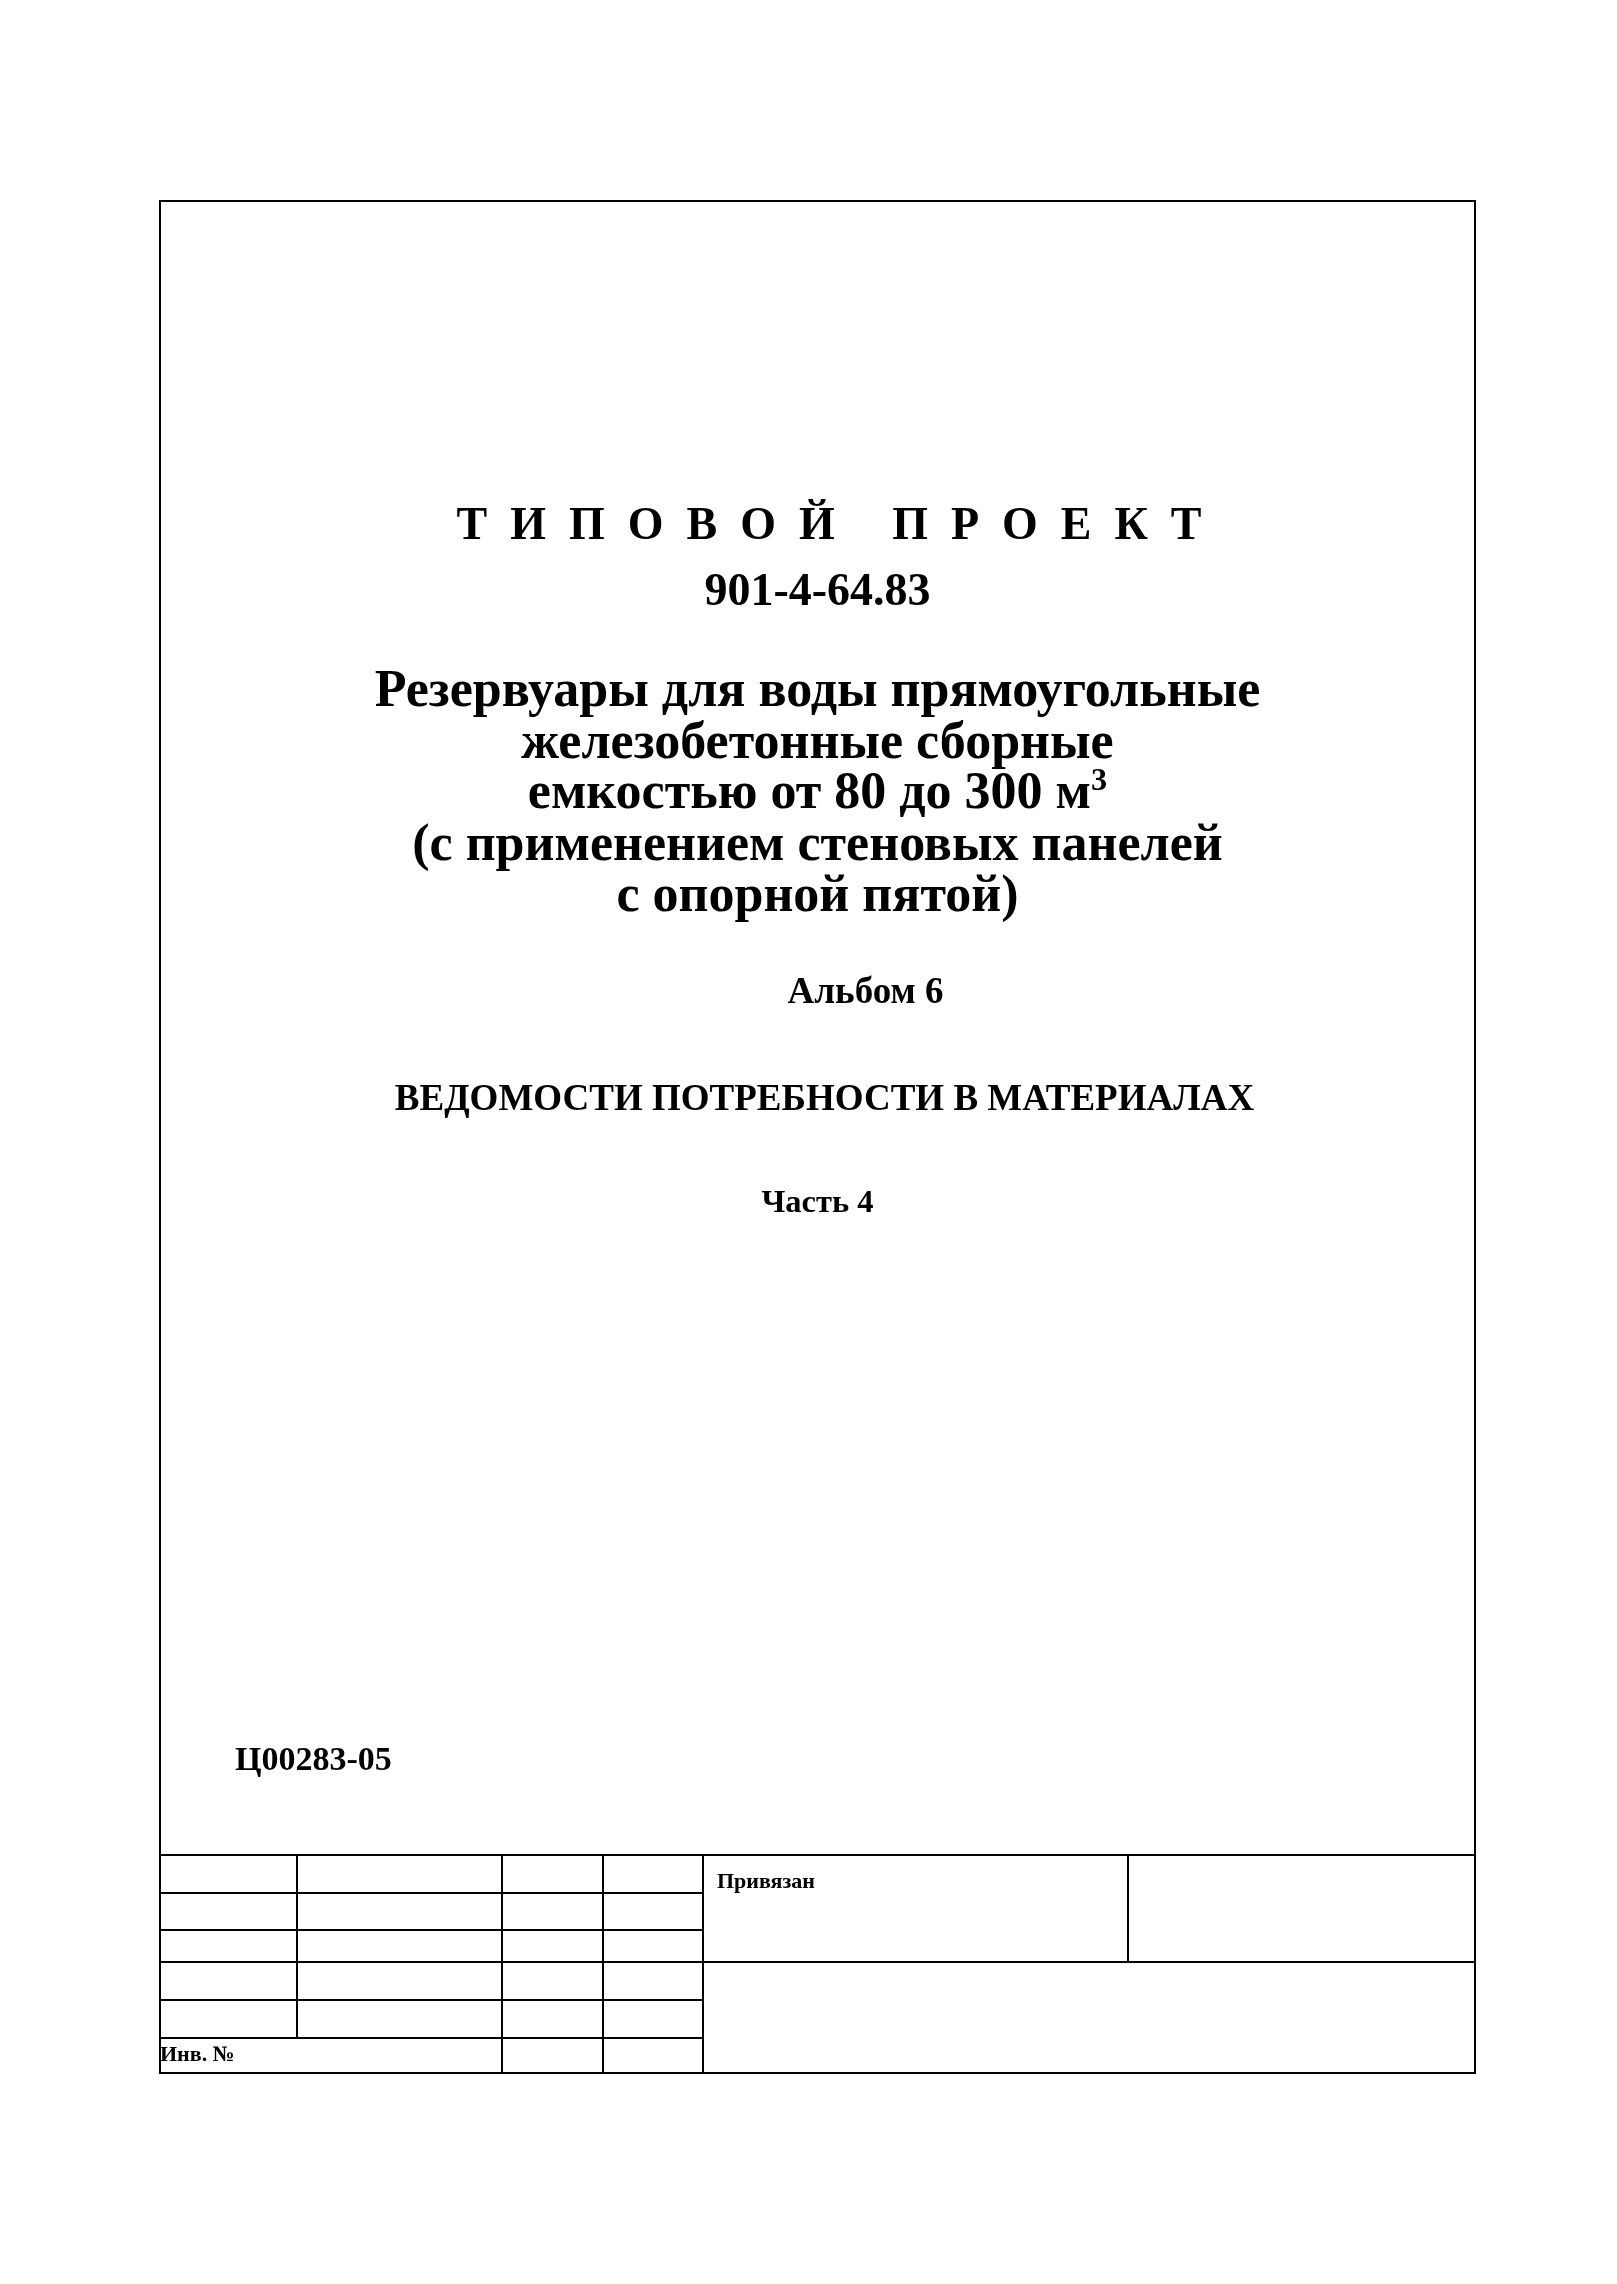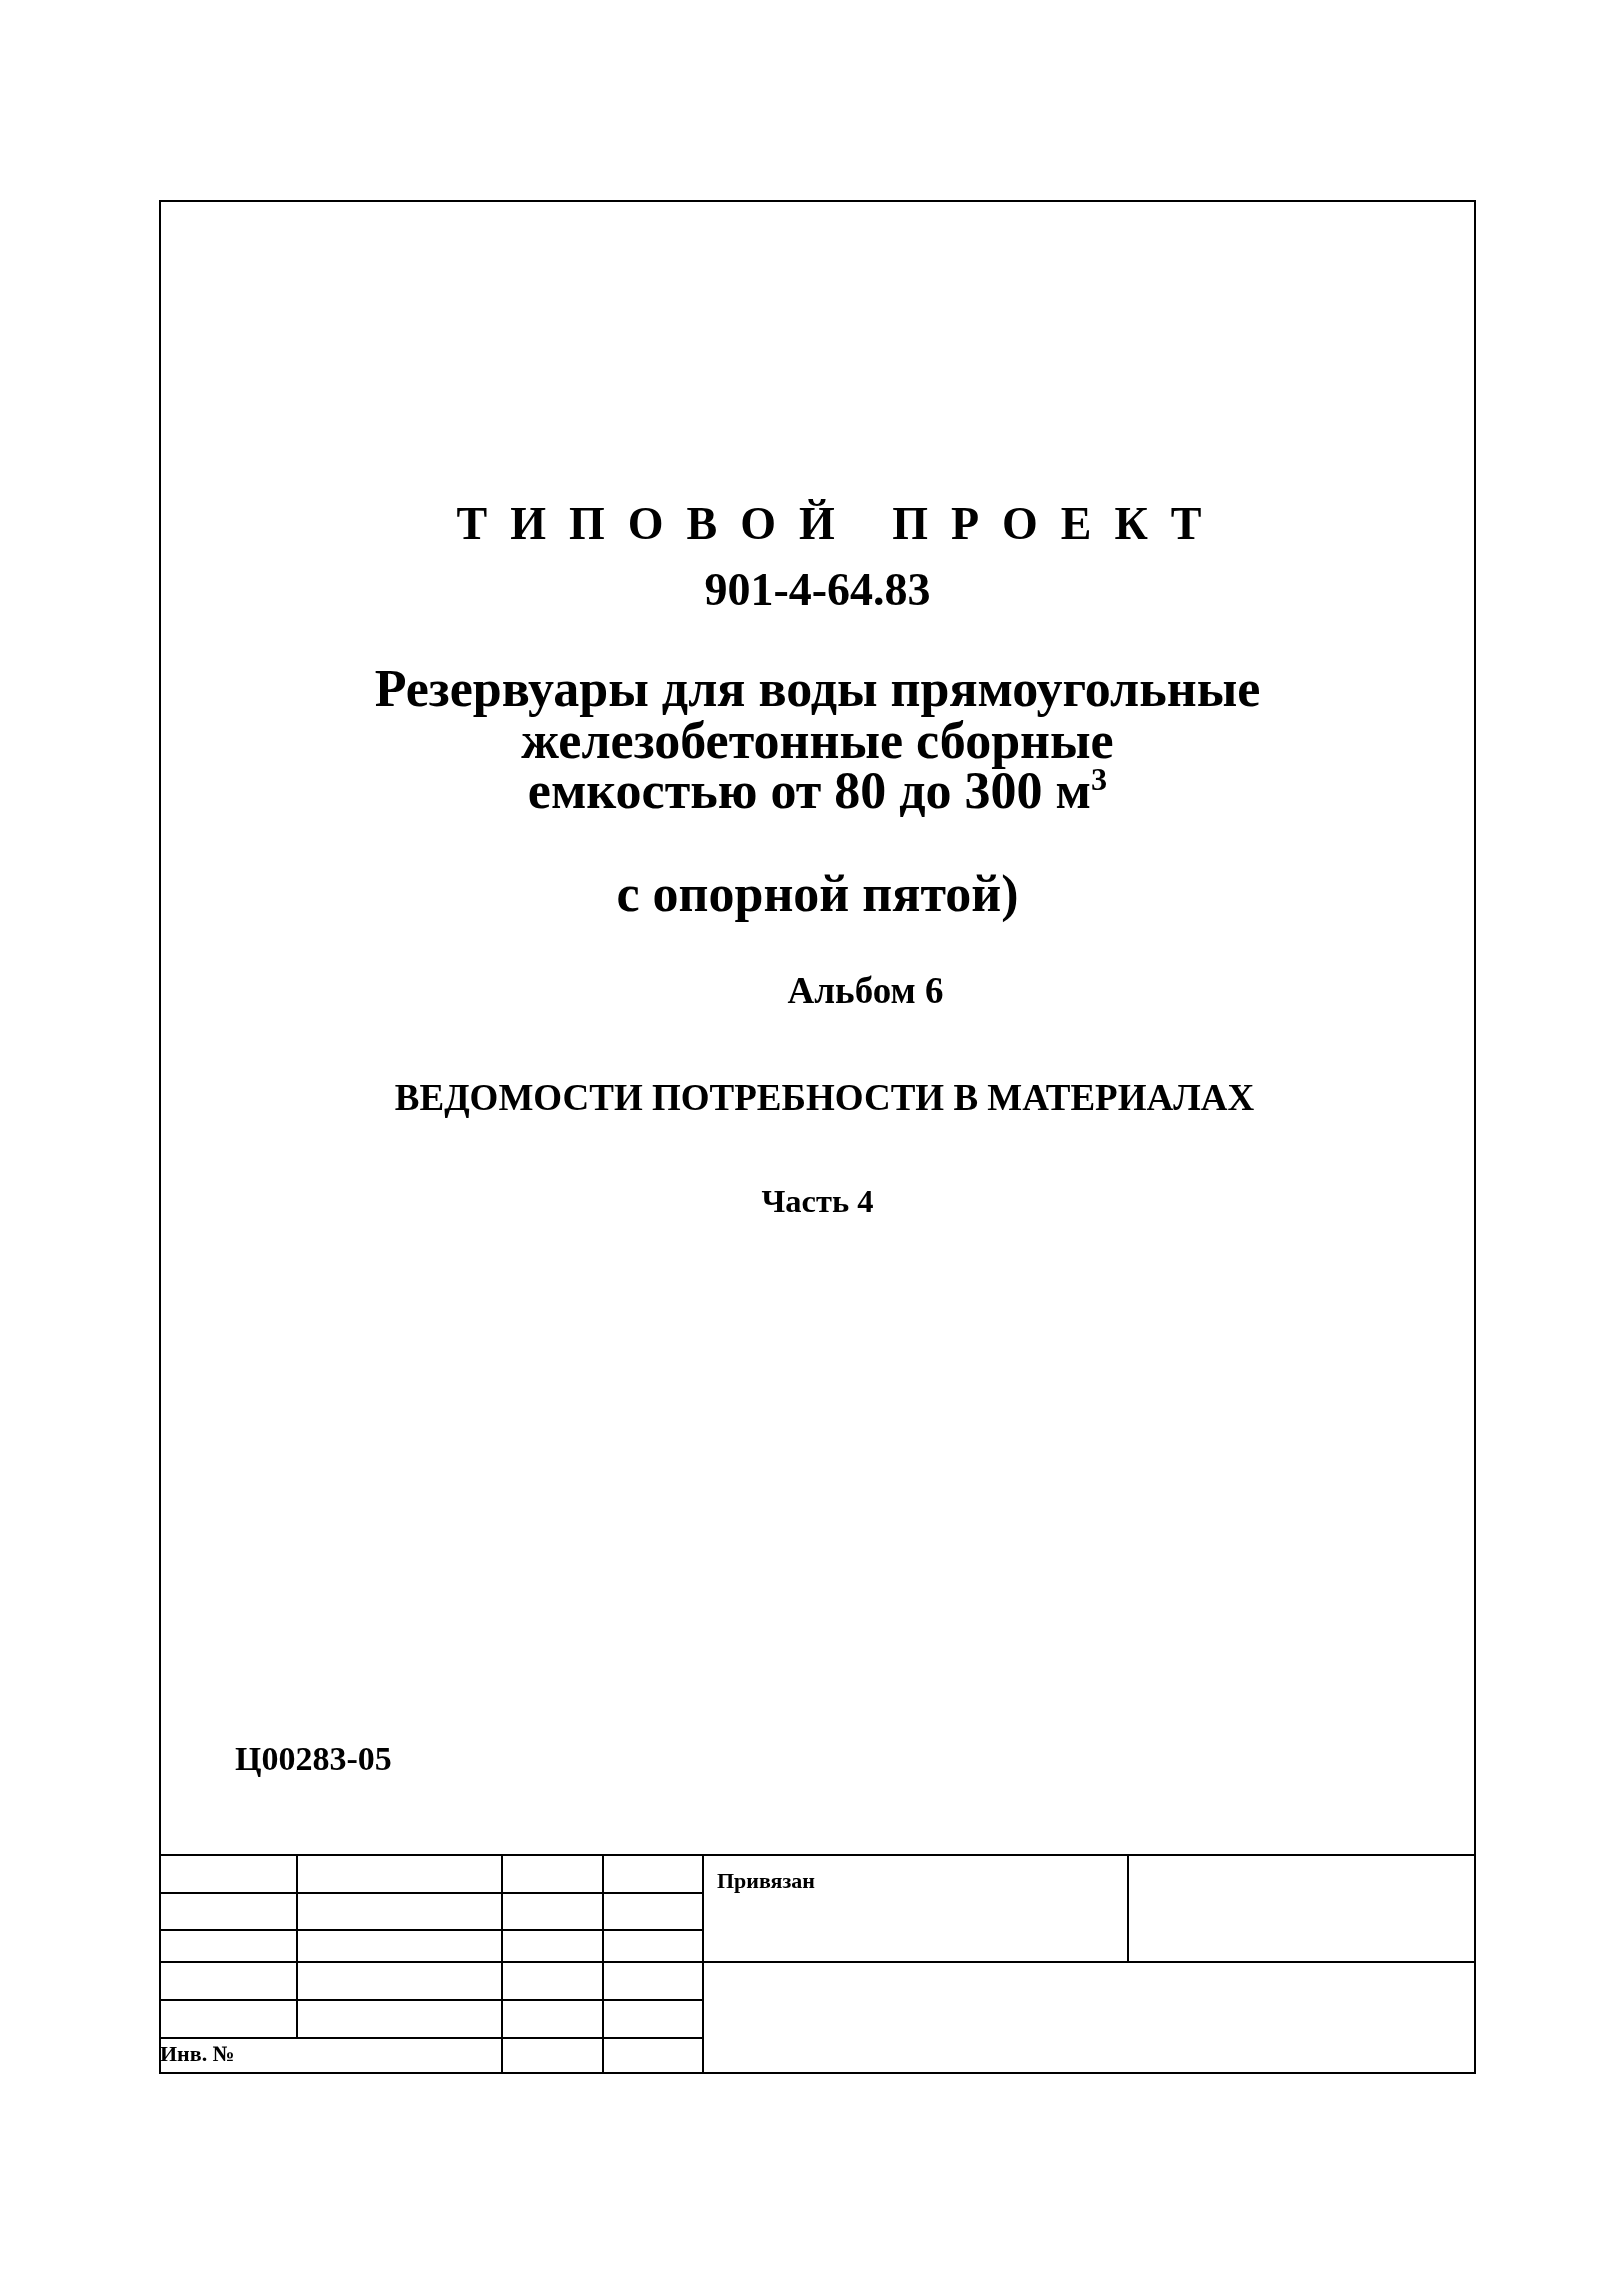--- a/index.html
+++ b/index.html
@@ -129,20 +129,23 @@
 
   <div class="line-center subtitle-line" style="top:663px;">
     <span>Резервуары для воды прямоугольные</span>
   </div>
   <div class="line-center subtitle-line" style="top:715px;">
     <span>железобетонные сборные</span>
   </div>
   <div class="line-center subtitle-line" style="top:765px;">
     <span>емкостью от 80 до 300 м</span><sup>3</sup>
   </div>
+  <div class="line-center subtitle-line" style="top:817px;">
+    <span>(с применением стеновых панелей</span>
+  </div>
   <div class="line-center subtitle-line" style="top:868px;">
     <span>с опорной пятой)</span>
   </div>
 
   <div class="line-center album">Альбом 6</div>
   <div class="line-center section">ВЕДОМОСТИ ПОТРЕБНОСТИ В МАТЕРИАЛАХ</div>
   <div class="line-center part">Часть 4</div>
 
   <div class="doc-code">Ц00283-05</div>
 

